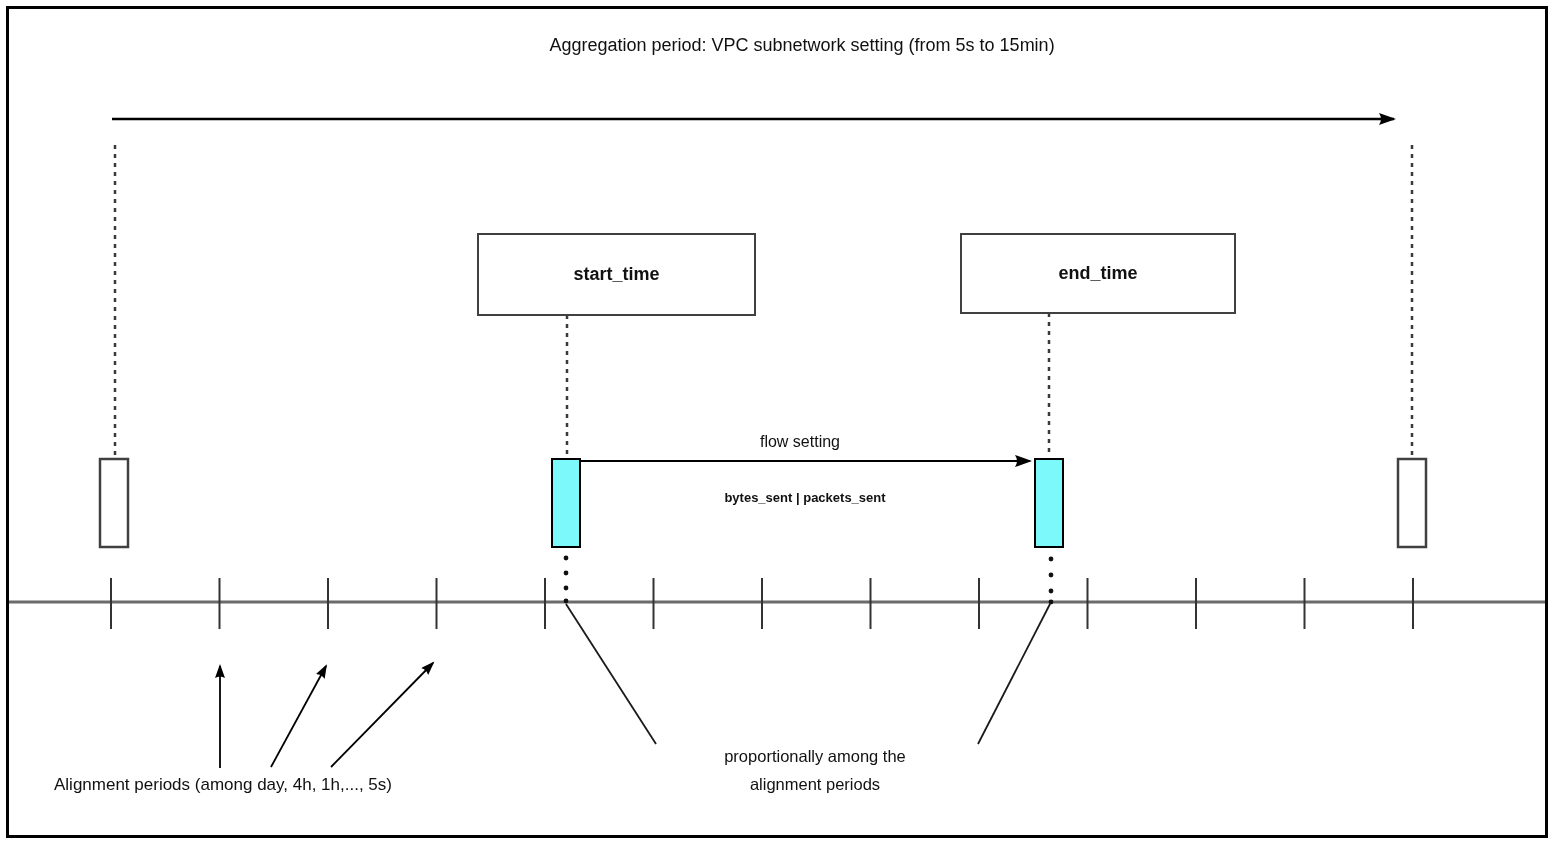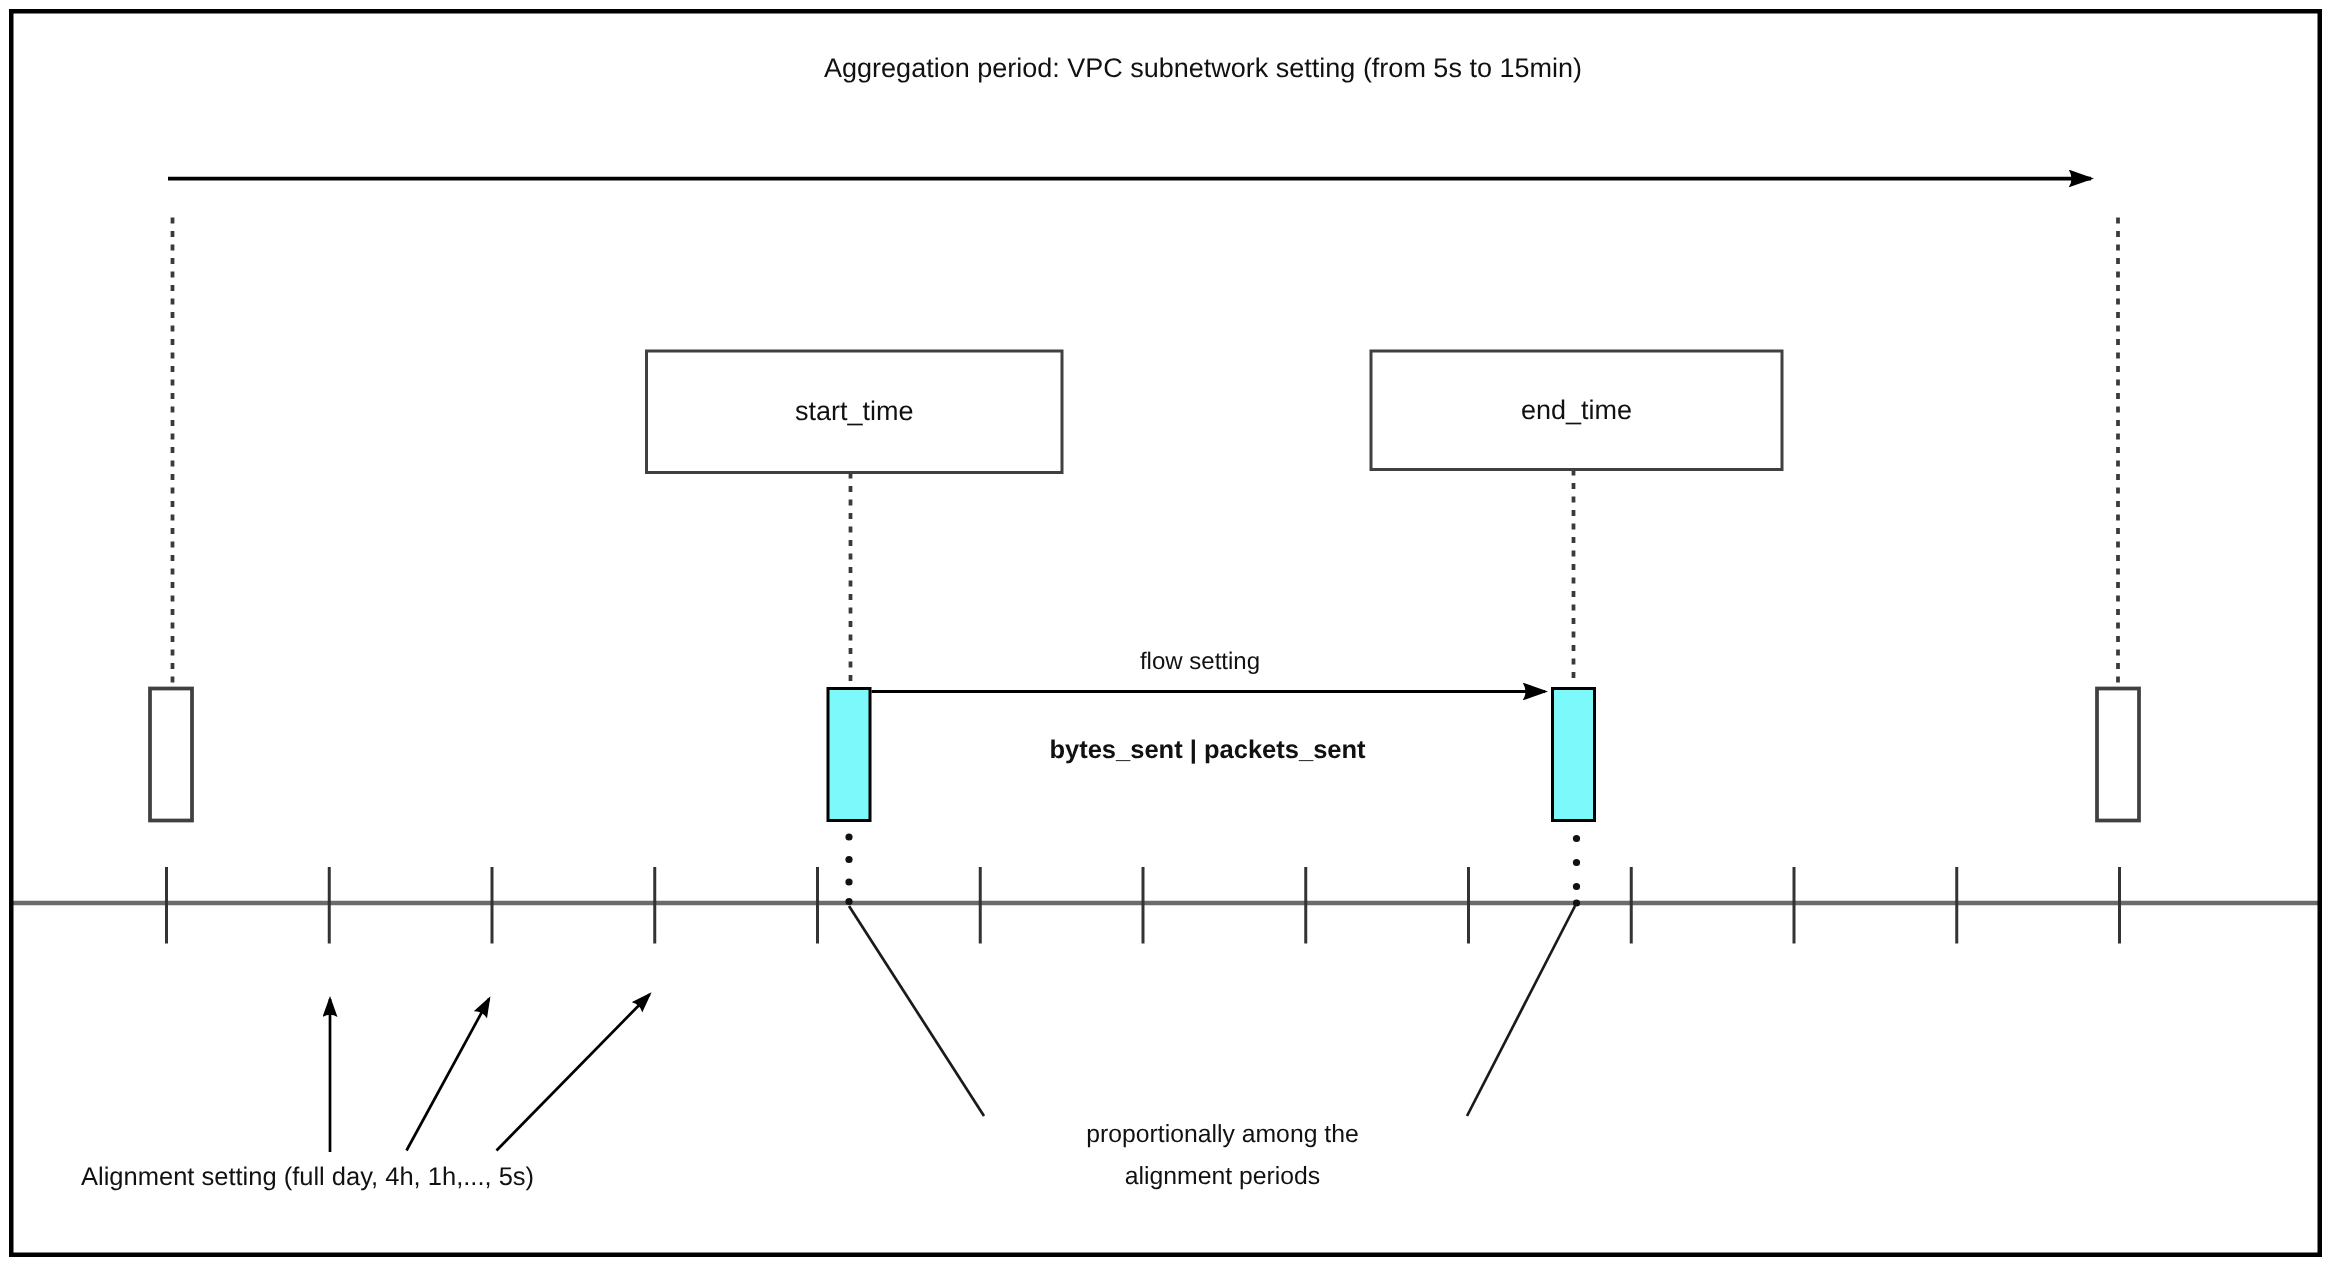--- a/index.html
+++ b/index.html
@@ -37,35 +37,36 @@
     padding-left: 44px;
   }
   .node-box {
     position: absolute;
     background: #ffffff;
     border: 2px solid #404040;
     display: flex;
     align-items: center;
     justify-content: center;
     font-size: 18px;
-    font-weight: normal;
+    font-weight: bold;
     color: #111111;
+    margin-left: 47px;
   }
   .box-start { left: 430px; top: 233px; width: 275px; height: 79px; }
   .box-end   { left: 913px; top: 233px; width: 272px; height: 77px; }
   .flow-duration-label {
     left: 640px; top: 433px; width: 320px;
     text-align: center;
     font-size: 16px;
     color: #111111;
   }
   .metrics-label {
     left: 620px; top: 490px; width: 370px;
     text-align: center;
-    font-size: 17px;
+    font-size: 13px;
     font-weight: bold;
     color: #111111;
   }
   .alignment-label {
     left: 54px; top: 775px;
     font-size: 17px;
     color: #111111;
   }
   .traffic-label {
     position: absolute;
@@ -153,21 +154,21 @@
     <span>start_time</span>
   </div>
   <div class="node-box box-end">
     <span>end_time</span>
   </div>
 
   <div class="txt flow-duration-label">flow setting</div>
 
   <div class="txt metrics-label">bytes_sent | packets_sent</div>
 
-  <div class="txt alignment-label">Alignment setting (full day, 4h, 1h,..., 5s)</div>
+  <div class="txt alignment-label">Alignment periods (among day, 4h, 1h,..., 5s)</div>
 
   <div class="traffic-label">
     <div>proportionally among the</div>
     <div>alignment periods</div>
   </div>
 
   <div class="frame"></div>
 </div>
 
 </body></html>

